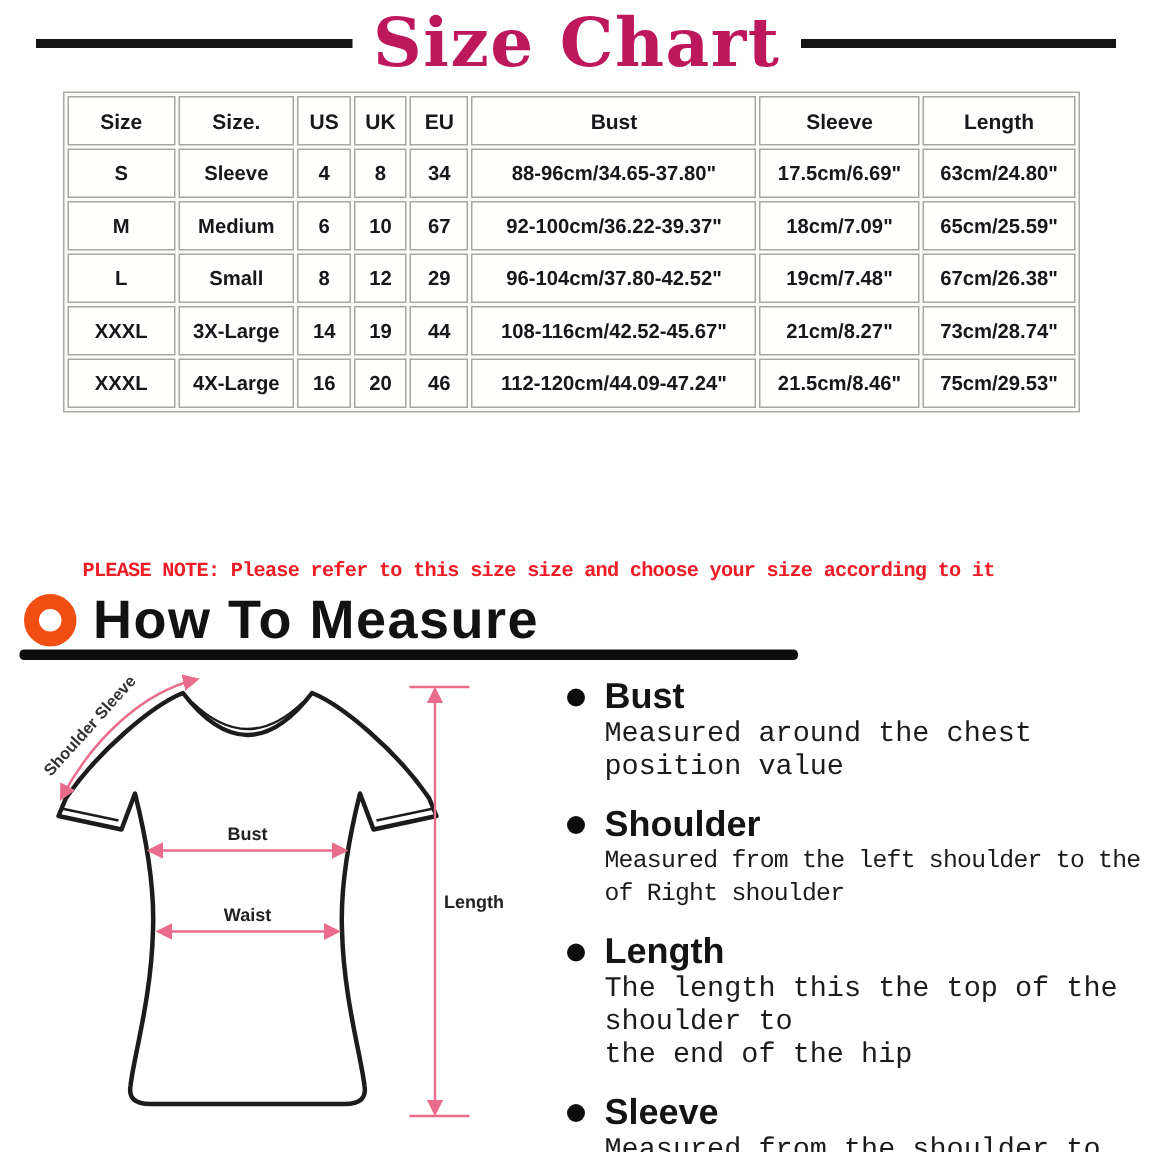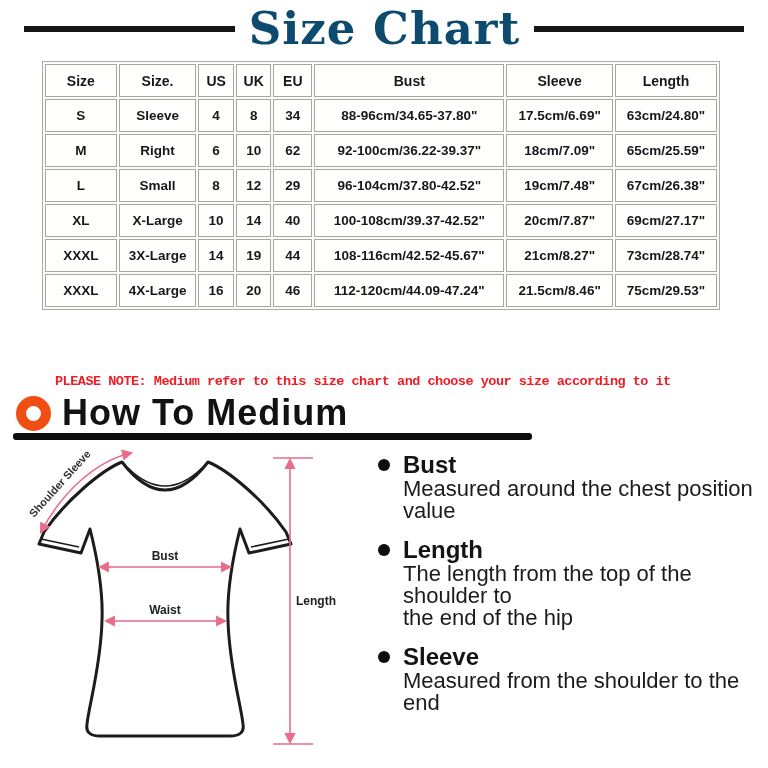--- a/index.html
+++ b/index.html
@@ -7,21 +7,21 @@
   body { width:768px; height:768px; position:relative; overflow:hidden;
          font-family:"Liberation Sans", sans-serif; color:#111; }
 
   
   .title-row { position:absolute; top:0; left:0; width:768px; height:58px;
                display:flex; align-items:center; justify-content:center; gap:14px; }
   .title-rule { height:6px; background:#151515; }
   .title-rule.left { width:211px; }
   .title-rule.right { width:210px; }
   .page-title { font-family:"DejaVu Serif", serif; font-weight:bold;
-                font-size:45px; line-height:52px; color:#0c4a6e; letter-spacing:1px; }
+                font-size:45px; line-height:52px; color:#be185d; letter-spacing:1px; }
 
   
   .size-table { position:absolute; left:42px; top:61px; width:678px;
                 border-collapse:separate; border-spacing:2px;
                 border:1px solid #adaaa5; background:#fbfbf9; }
   .size-table td, .size-table th { border:1.5px solid #a9a6a1; background:#fffffe;
                 text-align:center; vertical-align:middle;
                 font-weight:bold; font-size:13.5px; color:#17171c; height:33px;
                 padding:0 2px; white-space:nowrap; }
   .size-table th { font-size:14px; }
@@ -48,21 +48,21 @@
                 fill:#222; font-weight:bold; }
   .diag-label-sm { font-family:"Liberation Sans", sans-serif; font-size:11px;
                 fill:#333; font-weight:bold; }
 
   
   .measure-list { position:absolute; left:378px; top:452px; width:388px; }
   .measure-item { display:flex; align-items:flex-start; margin-bottom:15px; }
   .bullet-dot { width:12px; height:12px; border-radius:50%; background:#0d0d0d;
                 margin:7px 13px 0 0; flex:0 0 12px; }
   .mi-title { font-size:24px; font-weight:bold; line-height:26px; color:#141414; }
-  .mi-line { font-family:Liberation Sans, sans-serif; font-size:22px;
+  .mi-line { font-family:Liberation Mono, monospace; font-size:19px;
              line-height:22px; color:#1b1b1b; }
   .measure-item.mono .mi-line { font-family:"Liberation Mono", monospace;
              font-size:16.5px; letter-spacing:-0.5px; }
   .mi-line:empty { display:none; }
 </style>
 </head>
 <body>
 
 <div class="title-row">
   <div class="title-rule left"></div>
@@ -97,49 +97,39 @@
     <td>Sleeve</td>
     <td>4</td>
     <td>8</td>
     <td>34</td>
     <td>88-96cm/34.65-37.80"</td>
     <td>17.5cm/6.69"</td>
     <td>63cm/24.80"</td>
   </tr>
   <tr>
     <td>M</td>
-    <td>Right</td>
+    <td>Medium</td>
     <td>6</td>
     <td>10</td>
-    <td>62</td>
+    <td>67</td>
     <td>92-100cm/36.22-39.37"</td>
     <td>18cm/7.09"</td>
     <td>65cm/25.59"</td>
   </tr>
   <tr>
     <td>L</td>
     <td>Small</td>
     <td>8</td>
     <td>12</td>
     <td>29</td>
     <td>96-104cm/37.80-42.52"</td>
     <td>19cm/7.48"</td>
     <td>67cm/26.38"</td>
   </tr>
   <tr>
-    <td>XL</td>
-    <td>X-Large</td>
-    <td>10</td>
-    <td>14</td>
-    <td>40</td>
-    <td>100-108cm/39.37-42.52"</td>
-    <td>20cm/7.87"</td>
-    <td>69cm/27.17"</td>
-  </tr>
-  <tr>
     <td>XXXL</td>
     <td>3X-Large</td>
     <td>14</td>
     <td>19</td>
     <td>44</td>
     <td>108-116cm/42.52-45.67"</td>
     <td>21cm/8.27"</td>
     <td>73cm/28.74"</td>
   </tr>
   <tr>
@@ -148,24 +138,24 @@
     <td>16</td>
     <td>20</td>
     <td>46</td>
     <td>112-120cm/44.09-47.24"</td>
     <td>21.5cm/8.46"</td>
     <td>75cm/29.53"</td>
   </tr>
 </tbody>
   </table>
 
-<div class="note">PLEASE NOTE: Medium refer to this size chart and choose your size according to it</div>
+<div class="note">PLEASE NOTE: Please refer to this size size and choose your size according to it</div>
 
 <div class="ring"></div>
-<div class="measure-heading">How To Medium</div>
+<div class="measure-heading">How To Measure</div>
 <div class="heading-rule"></div>
 
 <svg class="diagram" viewBox="0 0 360 328">
   <defs>
     <marker id="arr" viewBox="0 0 10 10" refX="8" refY="5" markerWidth="7" markerHeight="7" orient="auto-start-reverse">
       <path d="M0,0 L10,5 L0,10 z" fill="#e96d8b"></path>
     </marker>
   </defs>
 
   <path class="shirt-line" d="M112,22
@@ -196,25 +186,33 @@
 
 <div class="measure-list">
   <div class="measure-item">
     <div class="bullet-dot"></div>
     <div>
       <div class="mi-title">Bust</div>
       <div class="mi-line">Measured around the chest position value</div>
 
     </div>
   </div>
+  <div class="measure-item mono">
+    <div class="bullet-dot"></div>
+    <div>
+      <div class="mi-title">Shoulder</div>
+      <div class="mi-line">Measured from the left shoulder to the</div>
+      <div class="mi-line">of Right shoulder</div>
+    </div>
+  </div>
   <div class="measure-item">
     <div class="bullet-dot"></div>
     <div>
       <div class="mi-title">Length</div>
-      <div class="mi-line">The length from the top of the shoulder to</div>
+      <div class="mi-line">The length this the top of the shoulder to</div>
       <div class="mi-line">the end of the hip</div>
     </div>
   </div>
   <div class="measure-item">
     <div class="bullet-dot"></div>
     <div>
       <div class="mi-title">Sleeve</div>
       <div class="mi-line">Measured from the shoulder to the end</div>
     </div>
   </div>

